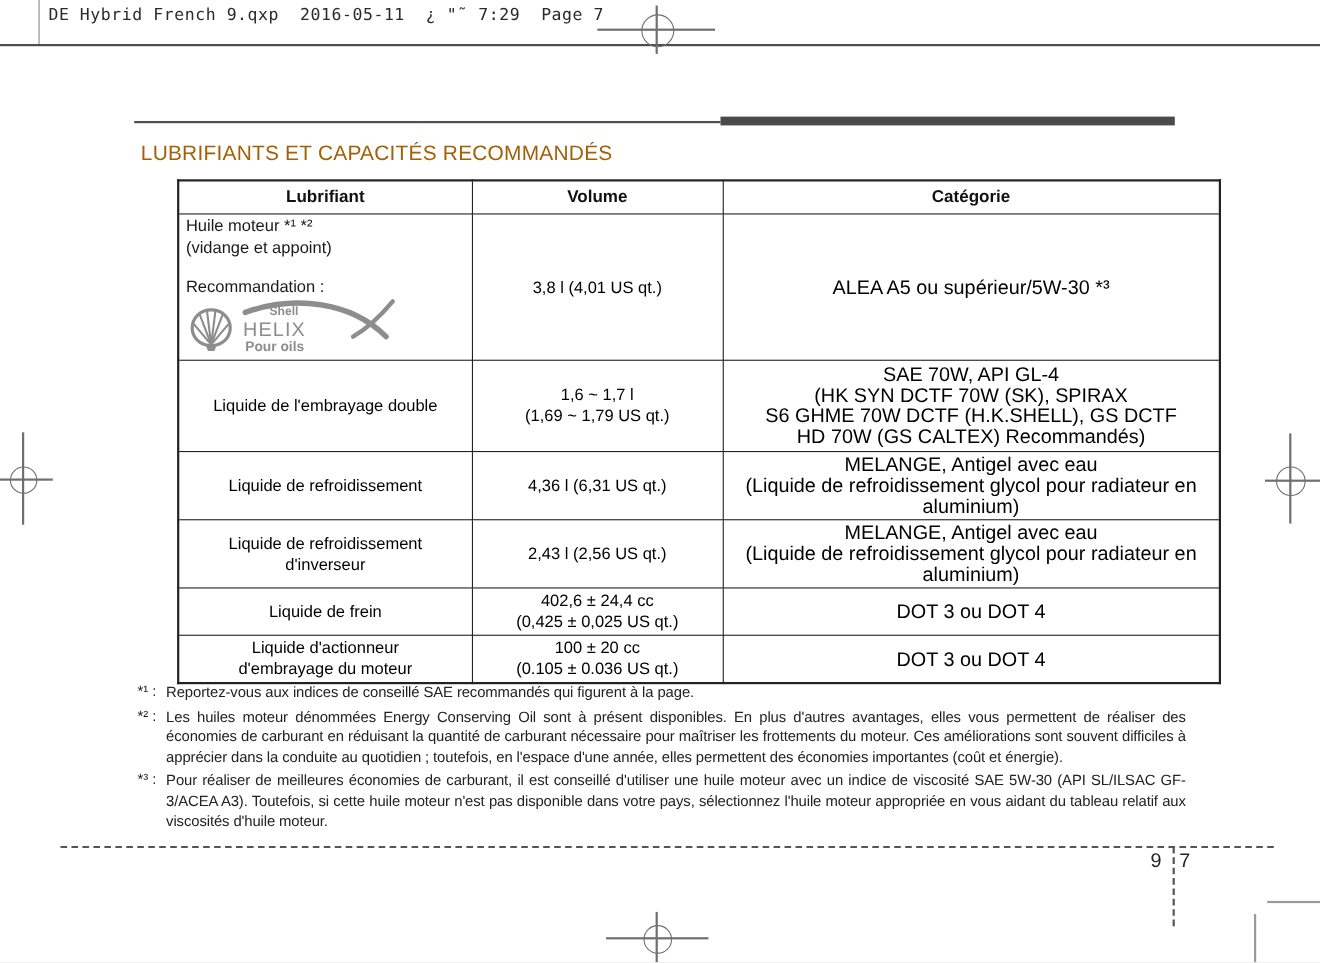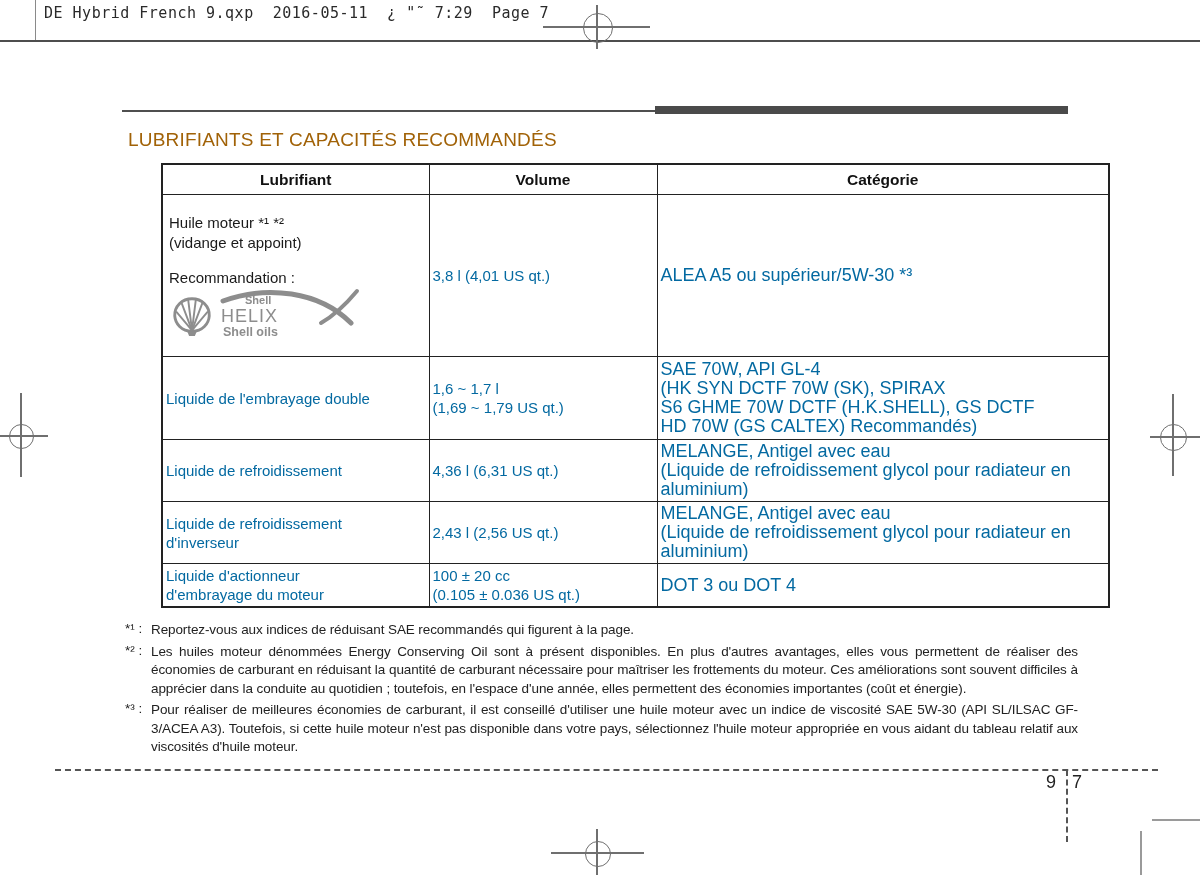--- a/index.html
+++ b/index.html
@@ -38,25 +38,25 @@
   }
 
   
   .tbl-wrap{left:125px;top:163px;width:947px;margin-left:36px;}
   table.spec{border-collapse:collapse;table-layout:fixed;width:947px;border:2px solid #222;}
   table.spec th,table.spec td{border:1.5px solid #222;overflow:hidden;}
   table.spec th{
     height:27px;font-size:15.5px;font-weight:bold;text-align:center;color:#111;
   }
   td.cell{
-    vertical-align:middle;white-space:pre-line;
-    font-size:15px;line-height:19px;padding:2px 3px;color:#0369a1;
+    text-align:center;vertical-align:middle;white-space:pre-line;
+    font-size:15px;line-height:19px;padding:2px 3px;color:#000000;
   }
   td.cat{font-size:18px;}
-  td.lub-first{vertical-align:top;text-align:left;padding:18px 6px;}
+  td.lub-first{vertical-align:top;text-align:left;padding:1px 6px;}
   .lub-main{white-space:pre-line;font-size:15px;line-height:20px;}
   .lub-rec{margin-top:16px;font-size:15px;}
 
   
   .logo{margin-top:6px;display:flex;align-items:flex-end;gap:6px;color:#8d8d8d;}
   .logo-text{position:relative;line-height:1;}
   .logo-brand{font-size:11px;font-weight:bold;margin-left:24px;margin-bottom:1px;}
   .logo-product{font-size:18px;font-weight:normal;letter-spacing:1px;position:relative;z-index:2;}
   .logo-sub{font-size:12.5px;font-weight:bold;margin-left:2px;margin-top:1px;}
   .swoosh{position:absolute;left:-6px;top:-12px;z-index:1;pointer-events:none;}
@@ -125,21 +125,21 @@
             </svg>
             <div class="logo-text">
               <svg class="swoosh" width="152" height="48" viewBox="0 0 152 48">
                 <g fill="none" stroke="#8d8d8d" stroke-linecap="round">
                   <path d="M8 18 C 52 2 104 8 136 40" stroke-width="5"></path>
                   <path d="M106 40 C 120 32 132 20 142 8" stroke-width="4"></path>
                 </g>
               </svg>
               <div class="logo-brand">Shell</div>
               <div class="logo-product">HELIX</div>
-              <div class="logo-sub">Shell oils</div>
+              <div class="logo-sub">Pour oils</div>
             </div>
           </div>
         </td>
         <td class="cell">3,8 l (4,01 US qt.)</td>
         <td class="cell cat">ALEA A5 ou supérieur/5W-30 *³</td>
       </tr>
       <tr style="height:83px">
         <td class="cell">Liquide de l'embrayage double</td>
         <td class="cell">1,6 ~ 1,7 l
 (1,69 ~ 1,79 US qt.)</td>
@@ -154,35 +154,41 @@
         <td class="cell cat">MELANGE, Antigel avec eau
 (Liquide de refroidissement glycol pour radiateur en aluminium)</td>
       </tr>
       <tr style="height:46px">
         <td class="cell">Liquide de refroidissement
 d'inverseur</td>
         <td class="cell">2,43 l (2,56 US qt.)</td>
         <td class="cell cat">MELANGE, Antigel avec eau
 (Liquide de refroidissement glycol pour radiateur en aluminium)</td>
       </tr>
+      <tr style="height:42px">
+        <td class="cell">Liquide de frein</td>
+        <td class="cell">402,6 ± 24,4 cc
+(0,425 ± 0,025 US qt.)</td>
+        <td class="cell cat">DOT 3 ou DOT 4</td>
+      </tr>
       <tr style="height:43px">
         <td class="cell">Liquide d'actionneur
 d'embrayage du moteur</td>
         <td class="cell">100 ± 20 cc
 (0.105 ± 0.036 US qt.)</td>
         <td class="cell cat">DOT 3 ou DOT 4</td>
       </tr>
     </tbody>
       </table>
   </div>
 
   <div class="abs footnotes">
     <div class="fn">
       <div class="fn-marker">*¹ :</div>
-      <div class="fn-text">Reportez-vous aux indices de réduisant SAE recommandés qui figurent à la page.</div>
+      <div class="fn-text">Reportez-vous aux indices de conseillé SAE recommandés qui figurent à la page.</div>
     </div>
     <div class="fn">
       <div class="fn-marker">*² :</div>
       <div class="fn-text">Les huiles moteur dénommées Energy Conserving Oil sont à présent disponibles. En plus d'autres avantages, elles vous permettent de réaliser des économies de carburant en réduisant la quantité de carburant nécessaire pour maîtriser les frottements du moteur. Ces améliorations sont souvent difficiles à apprécier dans la conduite au quotidien ; toutefois, en l'espace d'une année, elles permettent des économies importantes (coût et énergie).</div>
     </div>
     <div class="fn">
       <div class="fn-marker">*³ :</div>
       <div class="fn-text">Pour réaliser de meilleures économies de carburant, il est conseillé d'utiliser une huile moteur avec un indice de viscosité SAE 5W-30 (API SL/ILSAC GF-3/ACEA A3). Toutefois, si cette huile moteur n'est pas disponible dans votre pays, sélectionnez l'huile moteur appropriée en vous aidant du tableau relatif aux viscosités d'huile moteur.</div>
     </div>
   </div>

